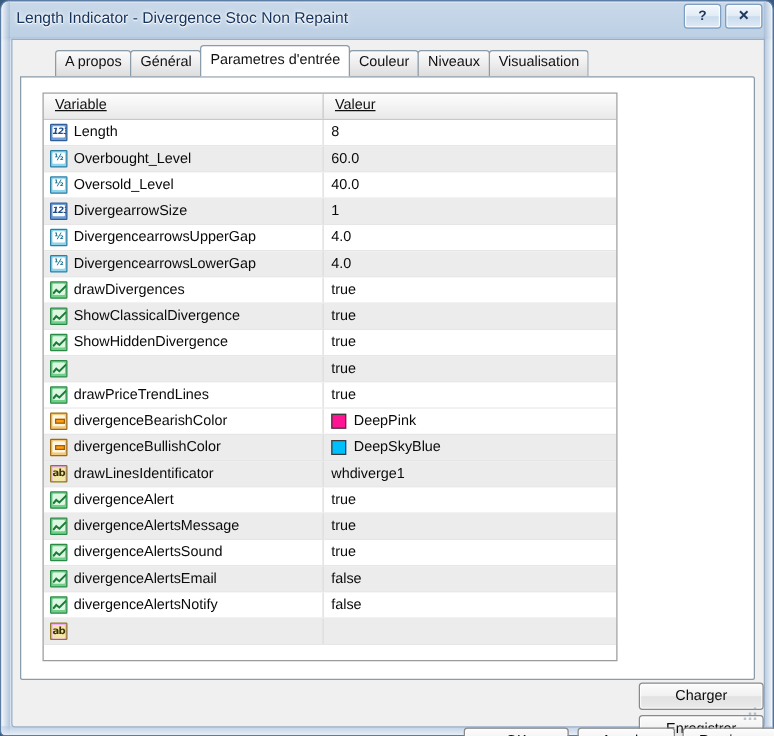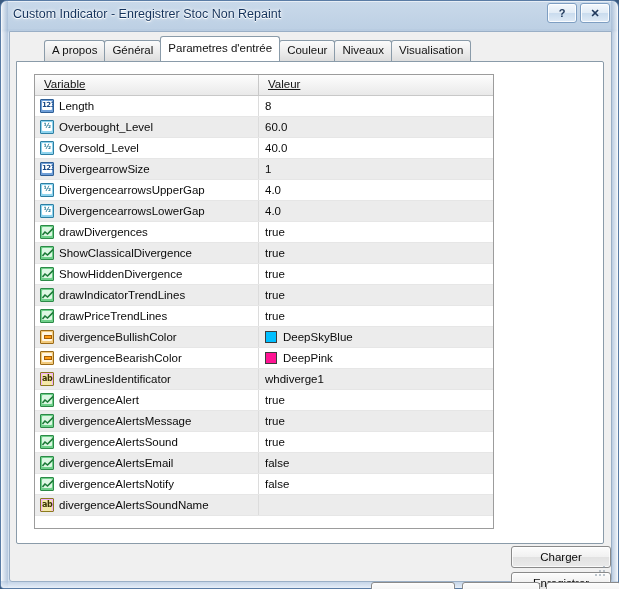--- a/index.html
+++ b/index.html
@@ -182,21 +182,21 @@
   }
   .ticon .top {
     position: absolute; left: 1px; right: 1px; top: 1px;
     height: 9px;
     border-radius: 1px;
     font-weight: bold;
     letter-spacing: -0.5px;
   }
   
   .ticon.int { background: #6f9fd8; border: 1px solid #2f5f96; }
-  .ticon.int .top { background: #ffffff; color: #1c4b86; font-size: 7px; }
+  .ticon.int .top { background: #ffffff; color: #1c4b86; font-size: 7px; font-style: italic; }
   
   .ticon.dbl { background: #8ed4ef; border: 1px solid #2d7fa3; }
   .ticon.dbl .top { background: #ffffff; color: #16708f; font-size: 7px; }
   
   .ticon.bool { background: #6fd08a; border: 1px solid #2c8a47; }
   .ticon.bool .top { background: #ddf7e3; }
   .ticon.bool .zig {
     position: absolute; left: 1px; top: 2px; width: 12px; height: 8px;
   }
   
@@ -268,21 +268,21 @@
 </head>
 <body>
 
 <div id="window">
 
   <div id="glass-left"></div>
   <div id="glass-right"></div>
   <div id="glass-bottom"></div>
 
   <div id="titlebar">
-    <div id="title-text">Custom Indicator - Enregistrer Stoc Non Repaint</div>
+    <div id="title-text">Length Indicator - Divergence Stoc Non Repaint</div>
     <div class="caption-btn" id="btn-help">
       <span class="caption-glyph">?</span>
     </div>
     <div class="caption-btn" id="btn-close">
       <span class="caption-glyph">✕</span>
     </div>
   </div>
 
   <div id="client">
 
@@ -405,66 +405,65 @@
               </div>
             </div>
             <div class="grow alt">
               <div class="cell-var">
                 <span class="ticon bool">
                   <span class="top"></span>
                   <svg class="zig" viewBox="0 0 12 8">
                     <polyline points="0.5,7 3,4 5.5,6 11,0.5" fill="none" stroke="#1d7a38" stroke-width="1.6"></polyline>
                   </svg>
                 </span>
-                <span class="var-label">drawIndicatorTrendLines</span>
               </div>
               <div class="cell-val">
                 <span>true</span>
               </div>
             </div>
             <div class="grow">
               <div class="cell-var">
                 <span class="ticon bool">
                   <span class="top"></span>
                   <svg class="zig" viewBox="0 0 12 8">
                     <polyline points="0.5,7 3,4 5.5,6 11,0.5" fill="none" stroke="#1d7a38" stroke-width="1.6"></polyline>
                   </svg>
                 </span>
                 <span class="var-label">drawPriceTrendLines</span>
               </div>
               <div class="cell-val">
                 <span>true</span>
+              </div>
+            </div>
+            <div class="grow">
+              <div class="cell-var">
+                <span class="ticon color">
+                  <span class="top"></span>
+                  <span class="bar"></span>
+                </span>
+                <span class="var-label">divergenceBearishColor</span>
+              </div>
+              <div class="cell-val">
+                <span class="swatch" style="background: rgb(255, 20, 147);"></span>
+                <span>DeepPink</span>
               </div>
             </div>
             <div class="grow alt">
               <div class="cell-var">
                 <span class="ticon color">
                   <span class="top"></span>
                   <span class="bar"></span>
                 </span>
                 <span class="var-label">divergenceBullishColor</span>
               </div>
               <div class="cell-val">
                 <span class="swatch" style="background: rgb(0, 191, 255);"></span>
                 <span>DeepSkyBlue</span>
               </div>
             </div>
-            <div class="grow">
-              <div class="cell-var">
-                <span class="ticon color">
-                  <span class="top"></span>
-                  <span class="bar"></span>
-                </span>
-                <span class="var-label">divergenceBearishColor</span>
-              </div>
-              <div class="cell-val">
-                <span class="swatch" style="background: rgb(255, 20, 147);"></span>
-                <span>DeepPink</span>
-              </div>
-            </div>
             <div class="grow alt">
               <div class="cell-var">
                 <span class="ticon str">
                   <span class="top">ab</span>
                 </span>
                 <span class="var-label">drawLinesIdentificator</span>
               </div>
               <div class="cell-val">
                 <span>whdiverge1</span>
               </div>
@@ -537,21 +536,20 @@
               </div>
               <div class="cell-val">
                 <span>false</span>
               </div>
             </div>
             <div class="grow alt">
               <div class="cell-var">
                 <span class="ticon str">
                   <span class="top">ab</span>
                 </span>
-                <span class="var-label">divergenceAlertsSoundName</span>
               </div>
             </div>
           </div>
       </div>
 
       <div class="btn" id="btn-charger">Charger</div>
       <div class="btn" id="btn-enregistrer">Enregistrer</div>
     </div>
 
     <div class="btn" id="btn-ok">OK</div>

